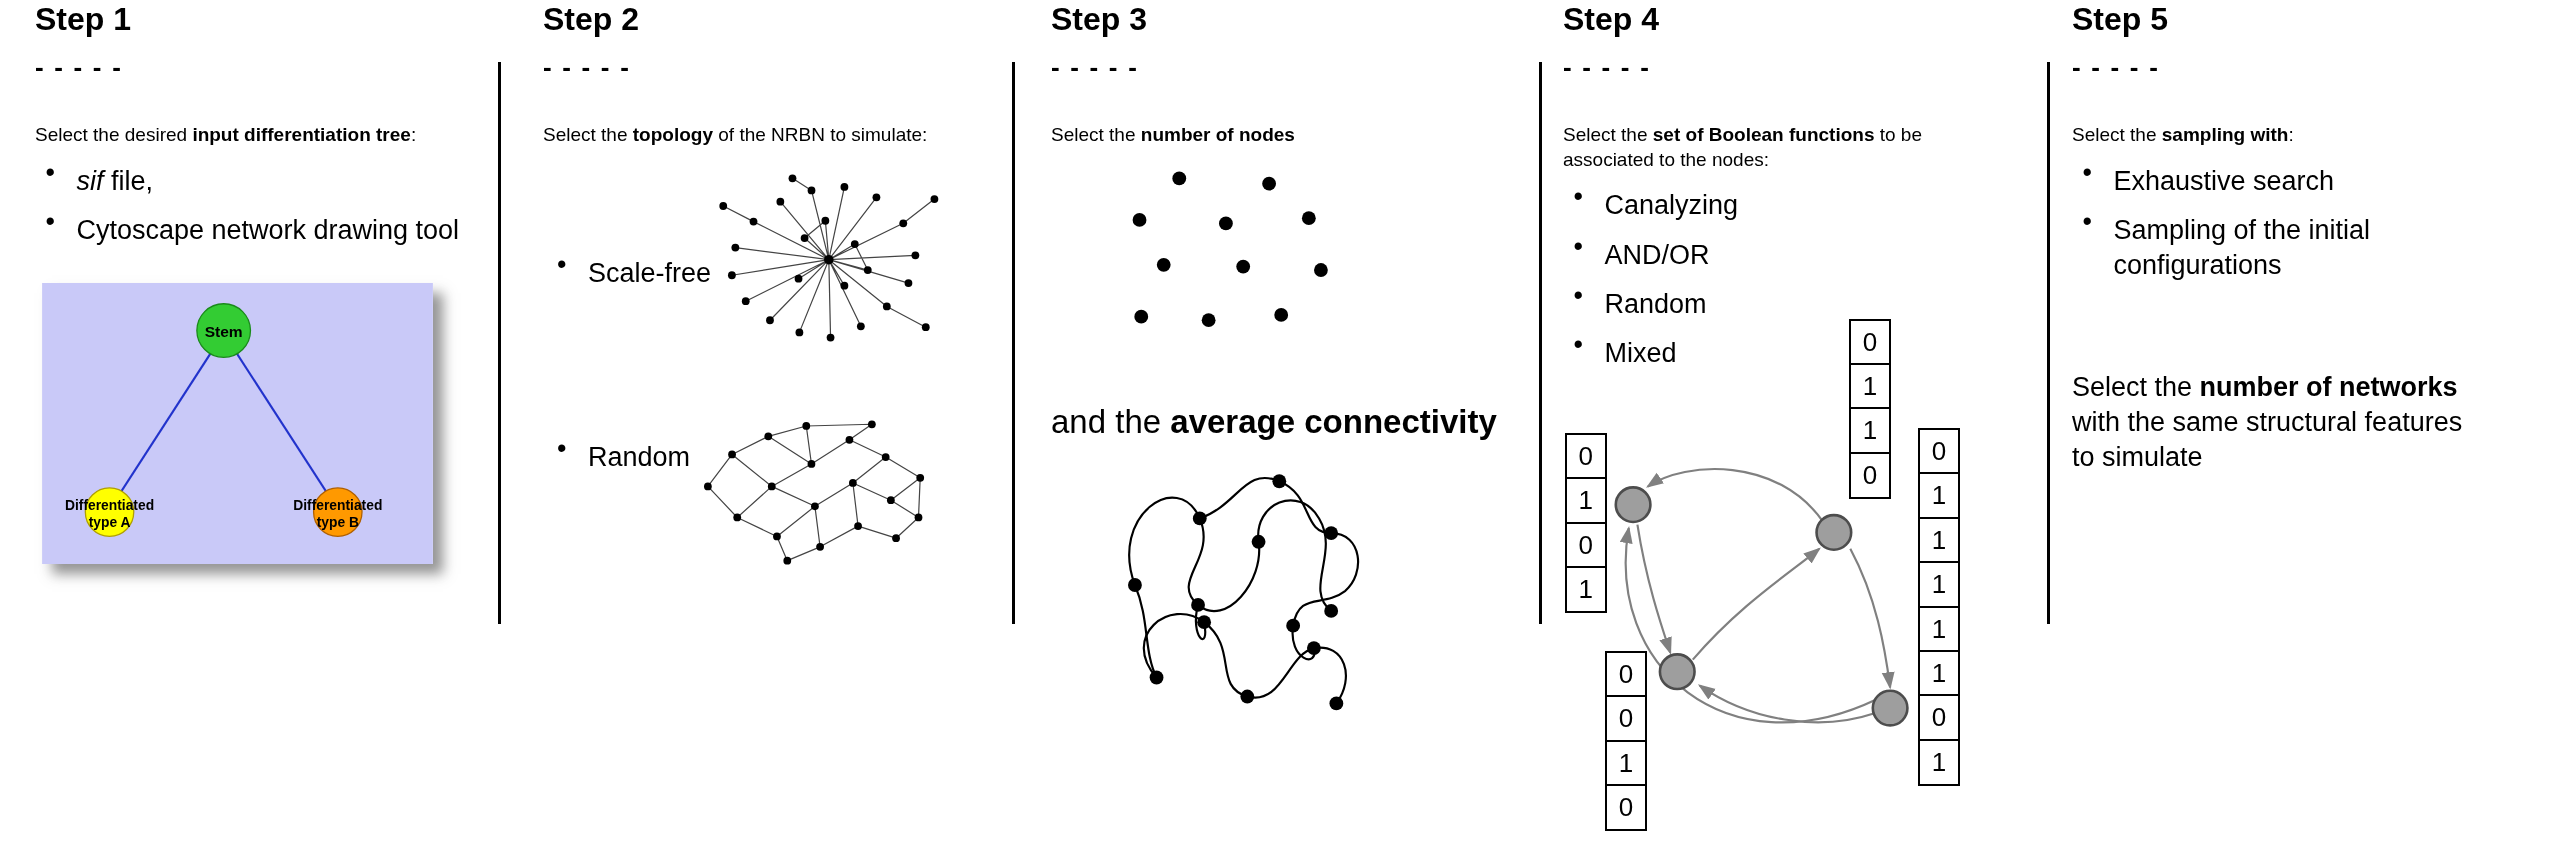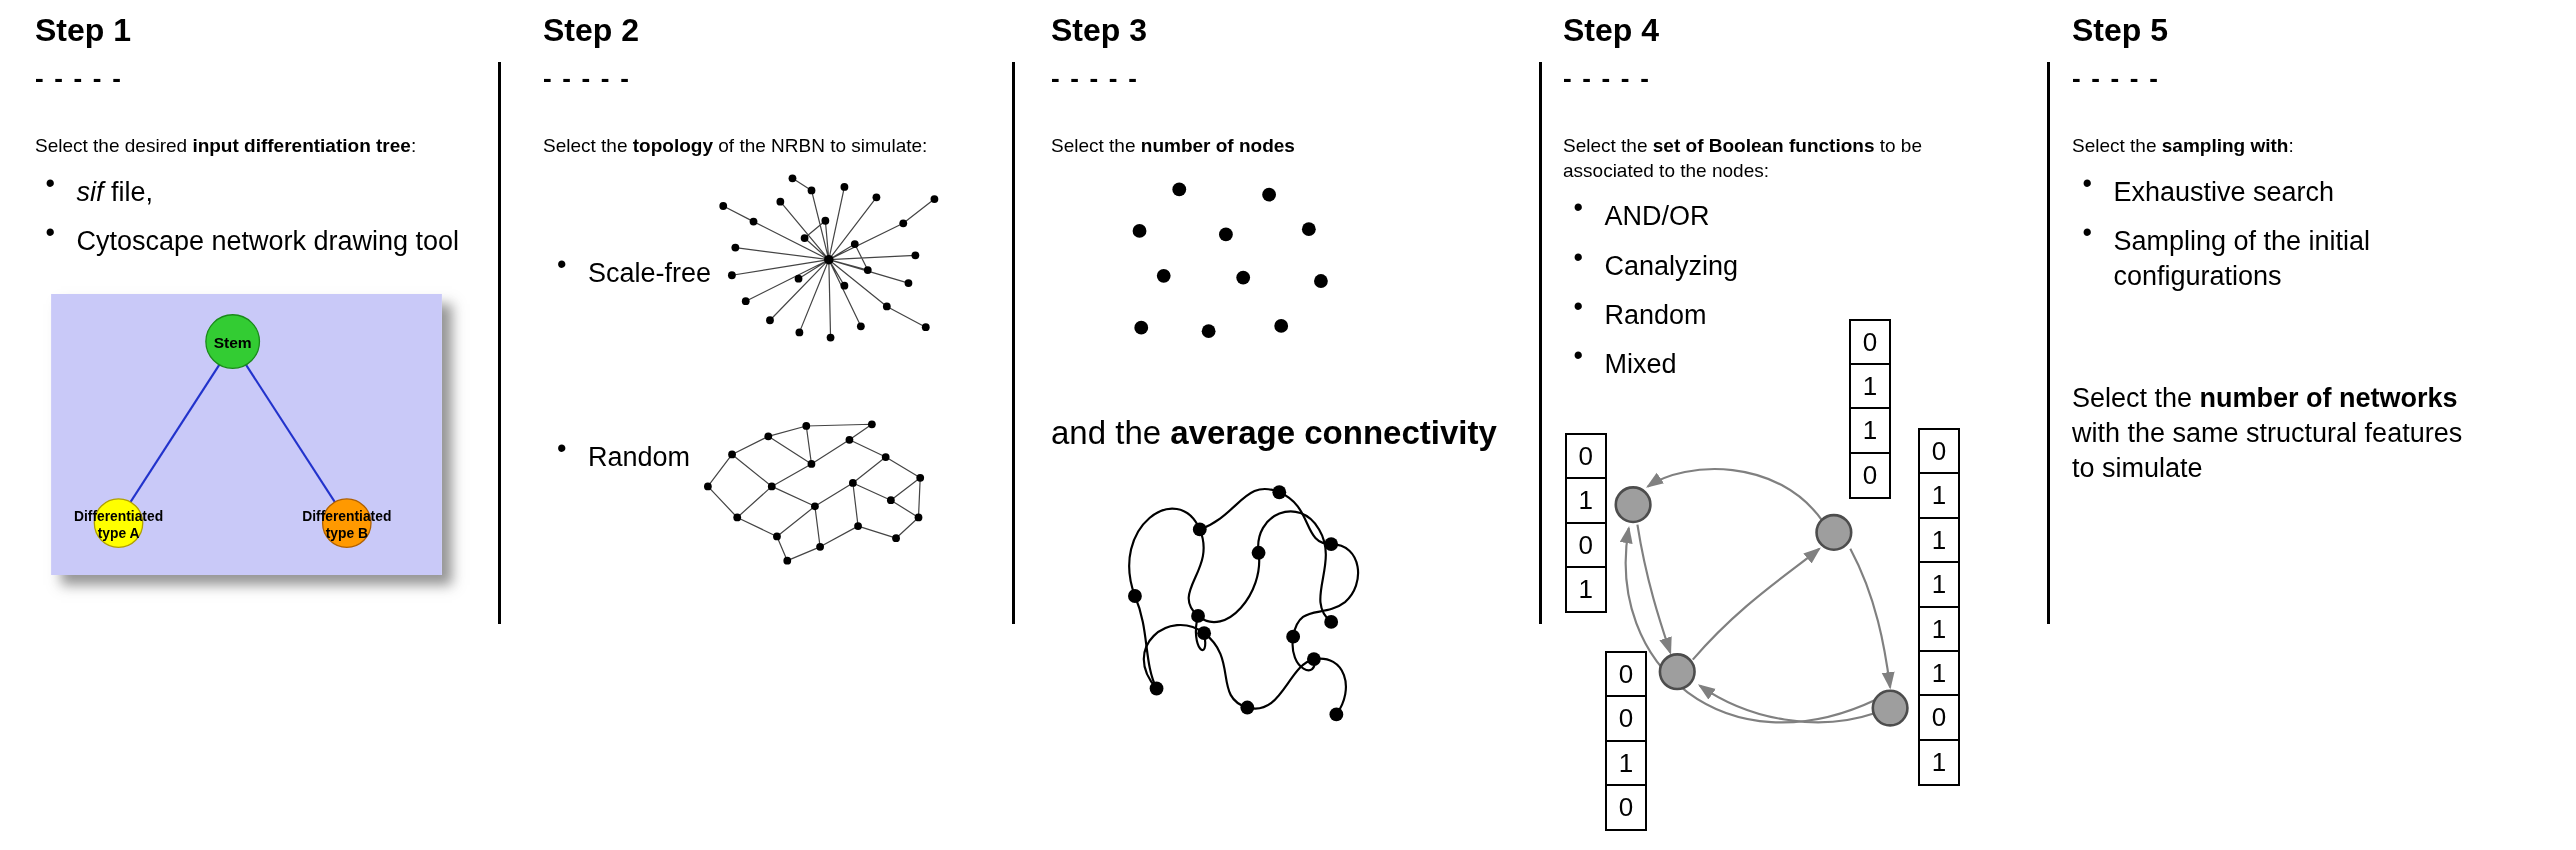--- a/index.html
+++ b/index.html
@@ -9,30 +9,30 @@
   }
   .col{position:absolute;top:0;}
   .col1{left:35px;width:437px;}
   .col2{left:543px;width:398px;height:851px;}
   .col3{left:1051px;width:472px;}
   .col4{left:1563px;width:472px;height:851px;}
   .col5{left:2072px;width:454px;}
   .divider{position:absolute;top:62px;width:2.6px;height:562px;background:#000;}
   .d1{left:498px;}.d2{left:1012px;}.d3{left:1539px;}.d4{left:2047px;}
 
-  .title{font-size:32px;font-weight:bold;margin-top:12px;}
+  .title{font-size:32px;font-weight:bold;margin-top:1px;}
   .dashes{font-size:26px;font-weight:bold;letter-spacing:1.7px;margin-top:14px;}
   .intro{font-size:19px;line-height:1.3;margin-top:40px;}
   .bullets{margin-top:7px;}
   .bullet-item{display:flex;font-size:27px;line-height:1.3;margin-top:5.2px;}
   .bullet-item::before{content:"\2022";flex:0 0 31px;padding-left:10.4px;}
   .bullet-text{flex:1;margin-top:9px;}
   .abs{position:absolute;}
 
-  .tree-box{width:391px;height:281px;margin-top:35px;margin-left:16px;
+  .tree-box{width:391px;height:281px;margin-top:35px;margin-left:7px;
     box-shadow:10.4px 10.4px 12px rgba(60,60,60,0.55);}
   .svg-block{display:block;}
 
   .step4-illustration{position:absolute;left:0;top:303px;width:472px;height:545px;}
   .step4-illustration svg{position:absolute;left:0;top:0;}
   .ttable{position:absolute;z-index:2;}
   .tcell{width:38px;height:43px;border:2.6px solid #000;margin-top:-2.6px;background:#fff;
     display:flex;align-items:center;justify-content:center;font-size:26px;}
   .tcell:first-child{margin-top:0;}
   .tt-top{left:286px;top:15.6px;}
@@ -209,24 +209,24 @@
 </div>
 
 <div class="divider d3"></div>
 
 <div class="col col4">
   <div class="title">Step 4</div>
   <div class="dashes">- - - - -</div>
   <div class="intro" style="width:407px;"><span>Select the </span><b>set of Boolean functions</b><span> to be associated to the nodes:</span></div>
   <div class="bullets">
     <div class="bullet-item">
+        <div class="bullet-text">Canalyzing</div>
+      </div>
+    <div class="bullet-item">
         <div class="bullet-text">AND/OR</div>
-      </div>
-    <div class="bullet-item">
-        <div class="bullet-text">Canalyzing</div>
       </div>
     <div class="bullet-item">
         <div class="bullet-text">Random</div>
       </div>
     <div class="bullet-item">
         <div class="bullet-text">Mixed</div>
       </div>
   </div>
 
   <div class="step4-illustration">

